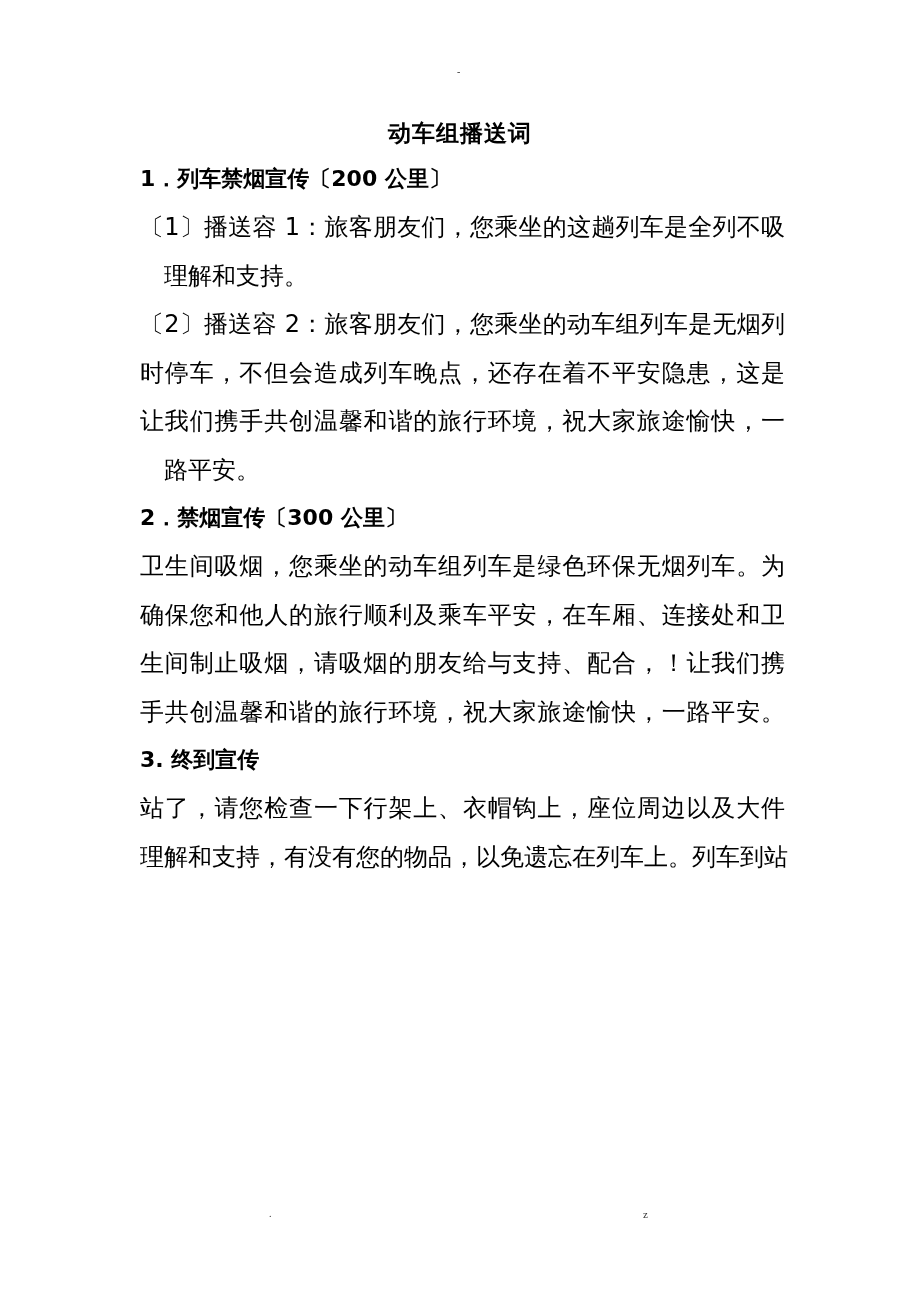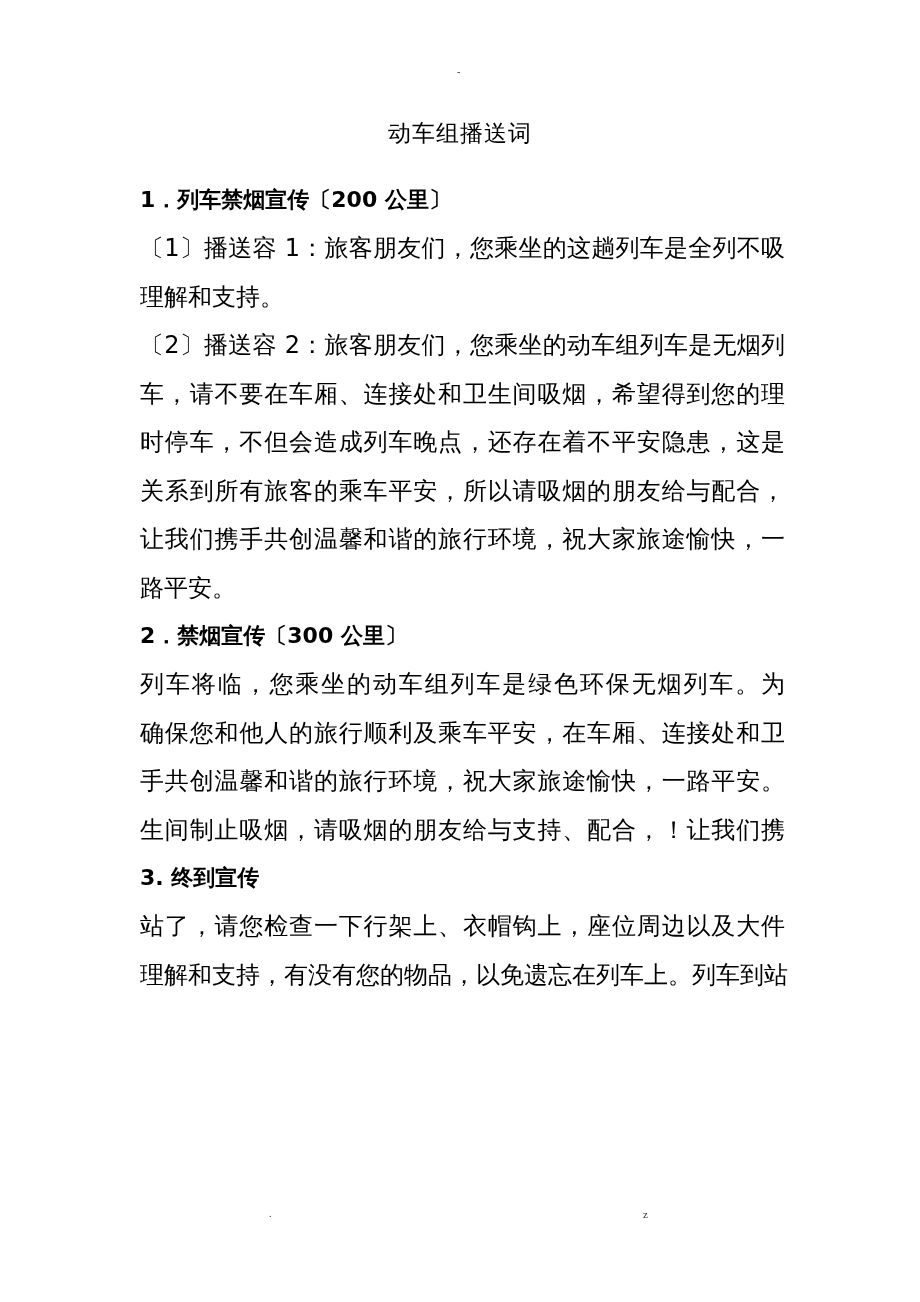--- a/index.html
+++ b/index.html
@@ -2,56 +2,54 @@
 <html><head>
 <meta charset="utf-8">
 <style>
   html, body { margin: 0; padding: 0; background: #ffffff; }
   body { width: 920px; height: 1302px; position: relative; overflow: hidden;
          font-family: "DejaVu Sans", "Liberation Sans", sans-serif; color: #000; }
   .hdr-mark { position: absolute; left: 457px; top: 66px; font-size: 10px; color: #333; font-family: "Liberation Serif", serif; }
   .ftr-left { position: absolute; left: 269px; top: 1208px; font-size: 10px; color: #333; font-family: "Liberation Serif", serif; }
   .ftr-right { position: absolute; left: 643px; top: 1208px; font-size: 11px; color: #333; font-family: "Liberation Serif", serif; }
   .title { position: absolute; left: 0; width: 920px; top: 118px; text-align: center;
-           font-size: 23px; font-weight: normal; letter-spacing: 1px; }
-  .content { position: absolute; left: 140px; top: 176px; width: 645px; }
+           font-size: 23px; font-weight: bold; letter-spacing: 1px; }
+  .content { position: absolute; left: 140px; top: 155px; width: 645px; }
   .heading { font-size: 22px; font-weight: bold; line-height: 48px; height: 48px; white-space: nowrap; }
   .para { font-size: 24px; line-height: 48.5px; text-align: justify; text-align-last: left; }
   .line { display: block; white-space: nowrap; text-align-last: justify; text-align: justify; }
-  .line.last { text-align-last: left; }
+  .line.last { text-align-last: left; margin-left: 24px; }
 </style>
 </head>
 <body>
 
 <div class="hdr-mark">-</div>
 
 <div class="title">动车组播送词</div>
 
 <div class="content">
 
   <div class="heading">1．列车禁烟宣传〔200 公里〕</div>
   <div class="para">
     <span class="line">〔1〕播送容 1：旅客朋友们，您乘坐的这趟列车是全列不吸</span>
     <span class="line last">理解和支持。</span>
   </div>
   <div class="para">
     <span class="line">〔2〕播送容 2：旅客朋友们，您乘坐的动车组列车是无烟列</span>
-    <span class="line">车，请不要在车厢、连接处和卫生间吸烟，希望得到您的理</span>
     <span class="line">时停车，不但会造成列车晚点，还存在着不平安隐患，这是</span>
-    <span class="line">关系到所有旅客的乘车平安，所以请吸烟的朋友给与配合，</span>
     <span class="line">让我们携手共创温馨和谐的旅行环境，祝大家旅途愉快，一</span>
     <span class="line last">路平安。</span>
   </div>
 
   <div class="heading">2．禁烟宣传〔300 公里〕</div>
   <div class="para">
-    <span class="line">列车将临，您乘坐的动车组列车是绿色环保无烟列车。为</span>
+    <span class="line">卫生间吸烟，您乘坐的动车组列车是绿色环保无烟列车。为</span>
     <span class="line">确保您和他人的旅行顺利及乘车平安，在车厢、连接处和卫</span>
+    <span class="line">生间制止吸烟，请吸烟的朋友给与支持、配合，！让我们携</span>
     <span class="line">手共创温馨和谐的旅行环境，祝大家旅途愉快，一路平安。</span>
-    <span class="line">生间制止吸烟，请吸烟的朋友给与支持、配合，！让我们携</span>
   </div>
 
   <div class="heading">3. 终到宣传</div>
   <div class="para">
     <span class="line">站了，请您检查一下行架上、衣帽钩上，座位周边以及大件</span>
     <span class="line">理解和支持，有没有您的物品，以免遗忘在列车上。列车到站</span>
   </div>
 
 </div>
 

